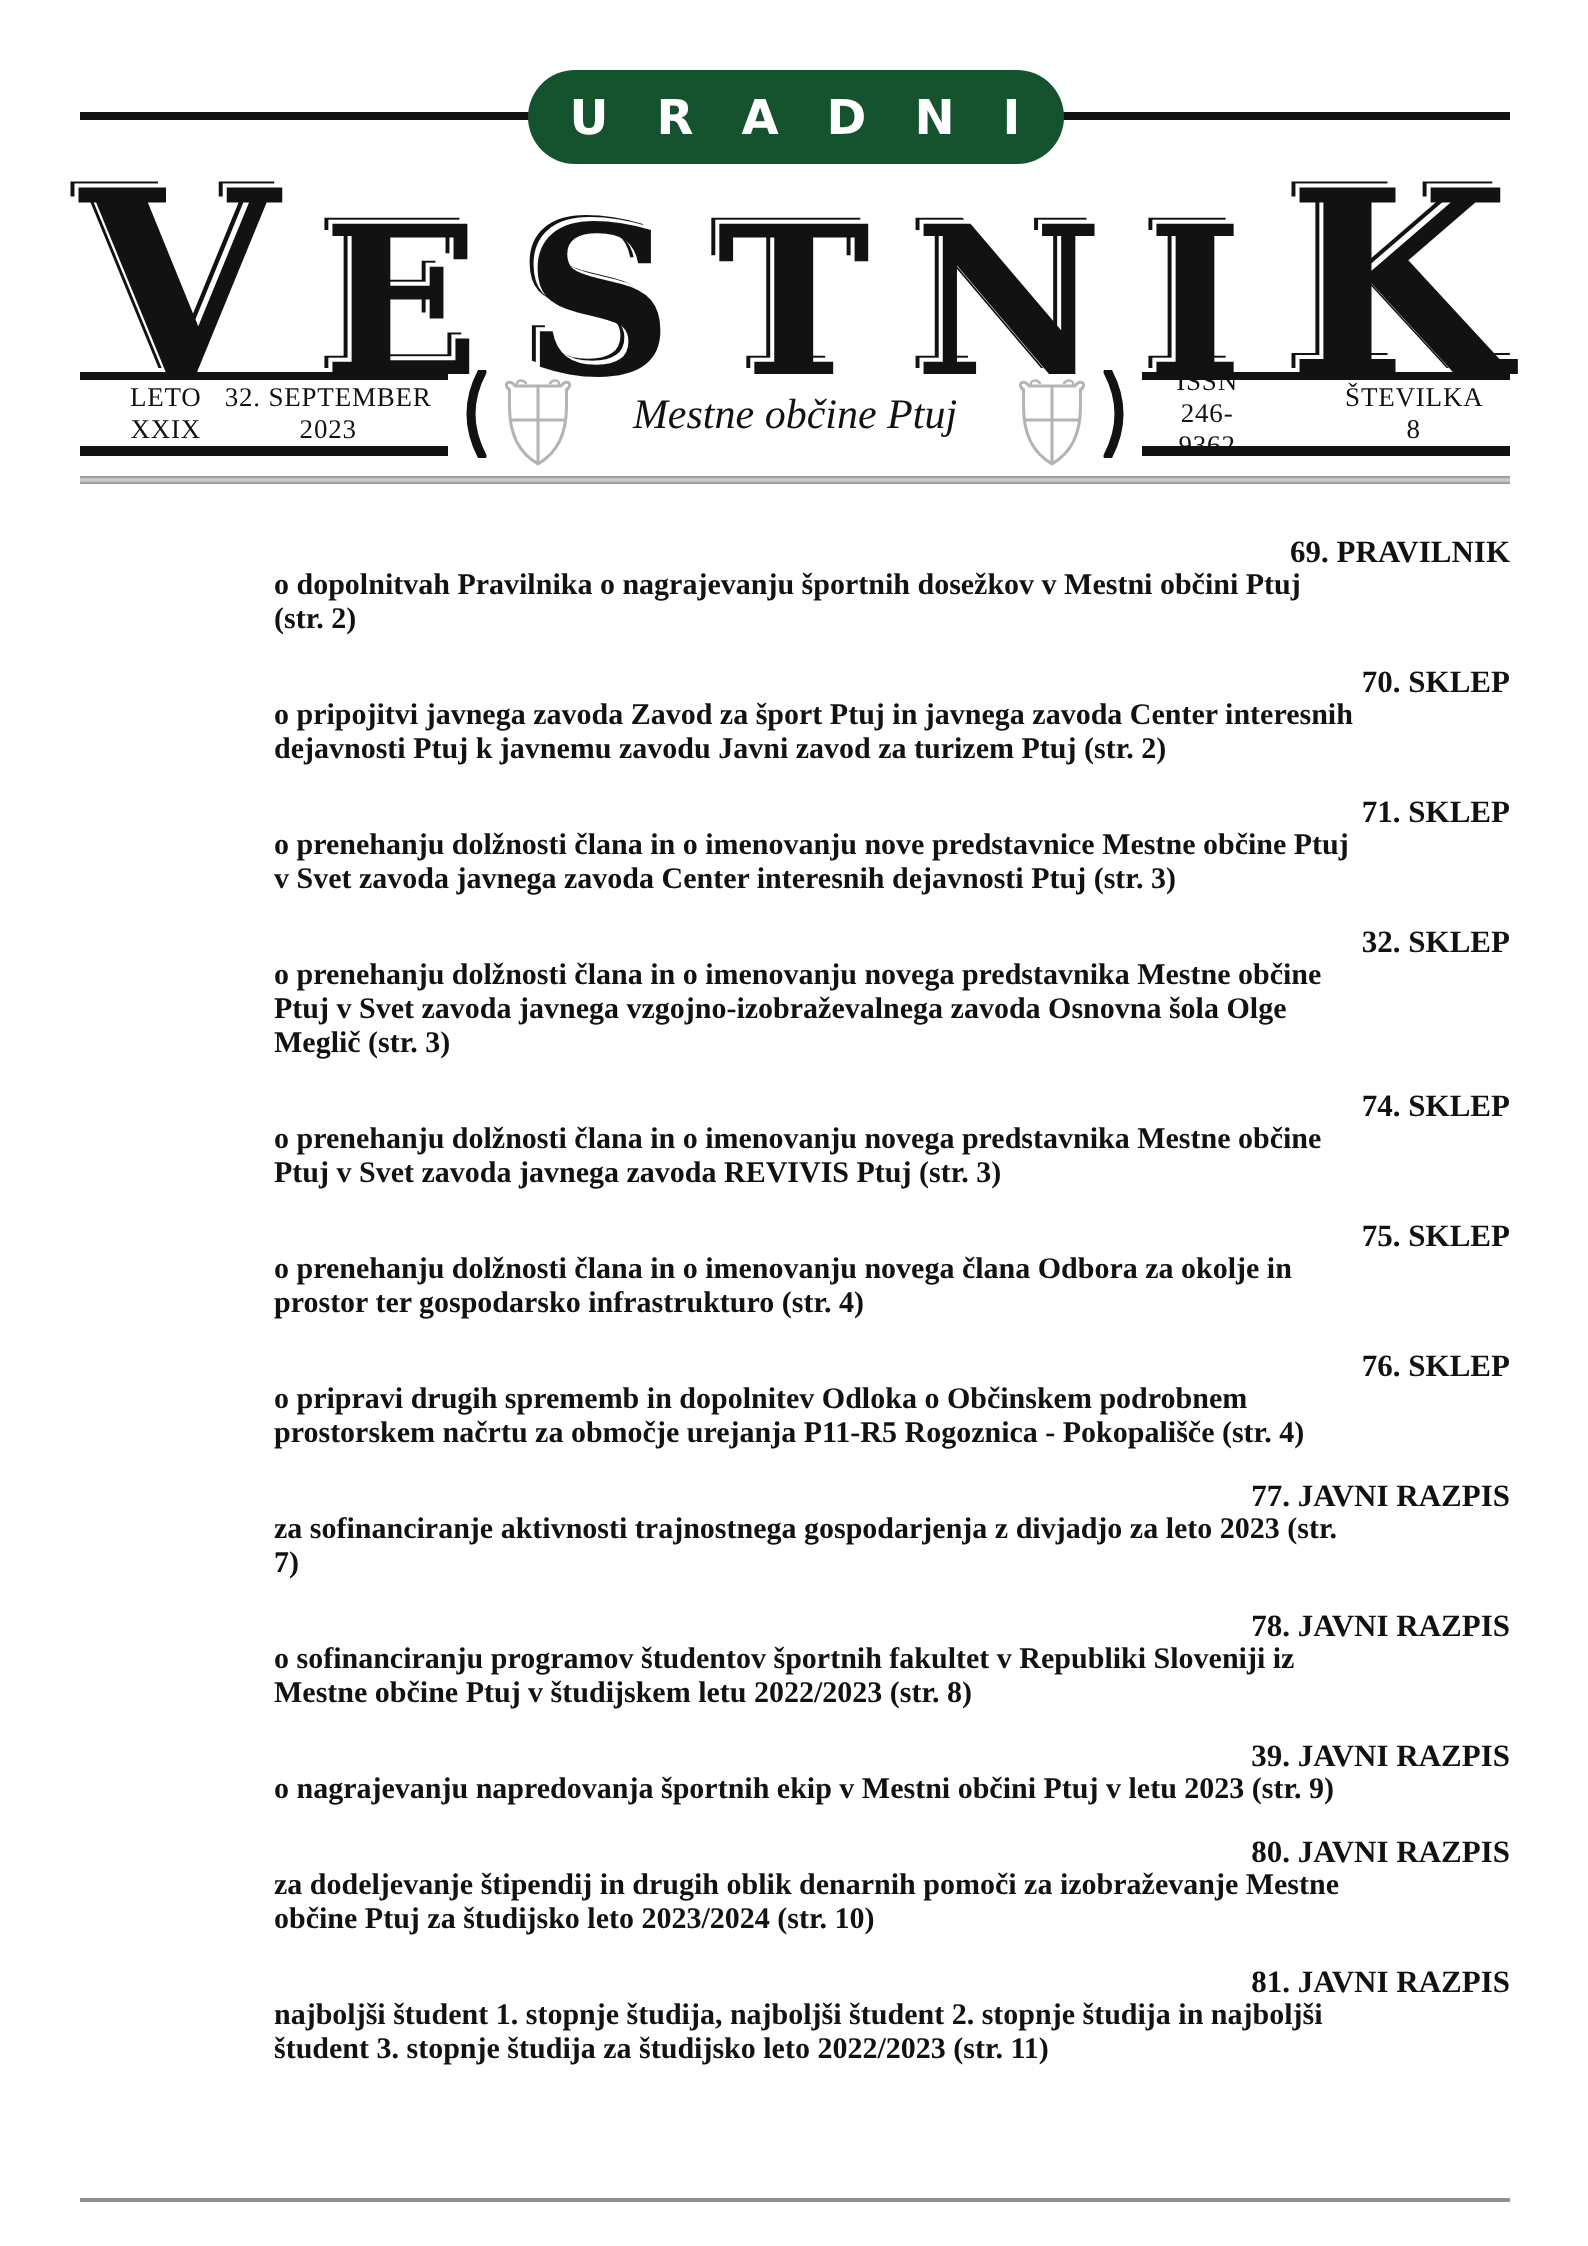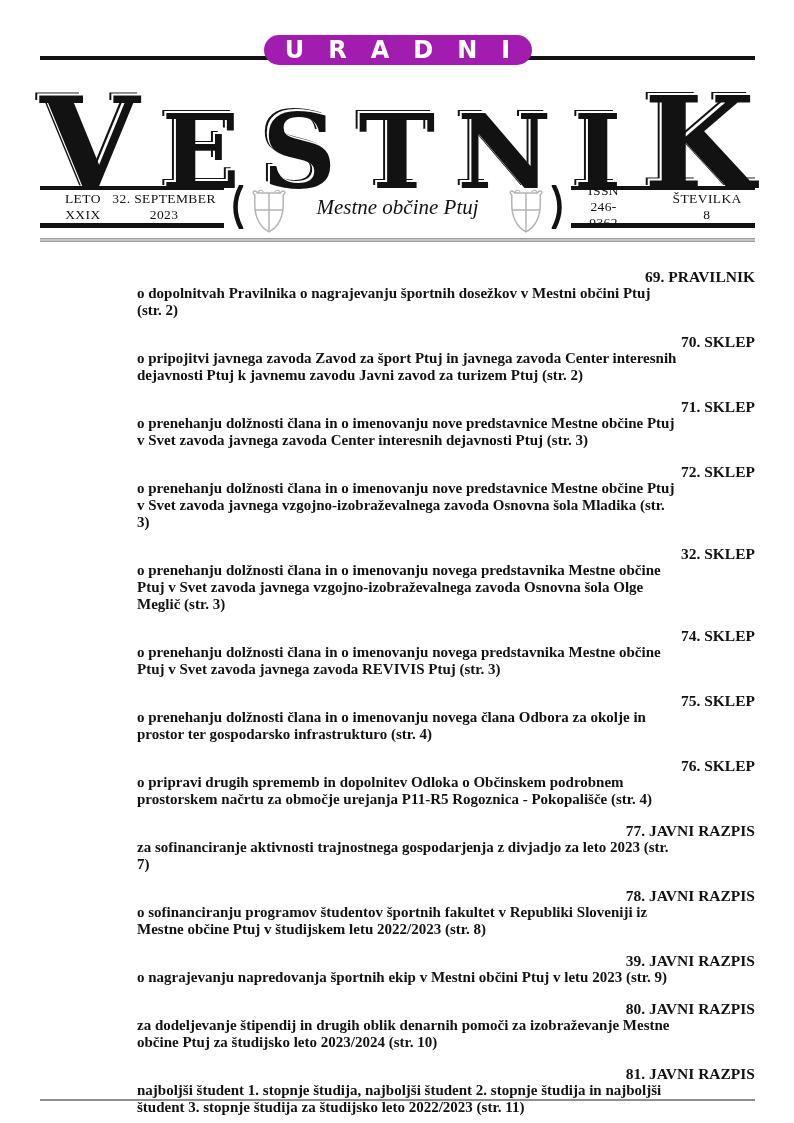--- a/index.html
+++ b/index.html
@@ -18,22 +18,22 @@
   }
 
   
   .kicker-row { position: relative; height: 48px; margin-top: 35px; }
   .masthead-rule {
     position: absolute; left: 0; right: 0; top: 21px; height: 4px;
     background: #121212;
   }
   .kicker-pill {
     position: absolute; left: 50%; top: 0; transform: translateX(-50%);
-    width: 268px; height: 30px;
-    background: #a21caf; border-radius: 26px;
+    width: 268px; height: 47px;
+    background: #14532d; border-radius: 26px;
     display: flex; align-items: center; justify-content: center;
   }
   .kicker-pill span {
     color: #ffffff;
     font-family: "DejaVu Sans", sans-serif;
     font-weight: bold; font-size: 24px;
     letter-spacing: 24px; margin-right: -24px;
     white-space: nowrap;
   }
   .masthead-title {
@@ -154,24 +154,20 @@
     </li>
         <li class="toc-item">
       <div class="toc-line1"><span class="toc-num">70.</span> <span>SKLEP</span></div>
       <div class="toc-desc">o pripojitvi javnega zavoda Zavod za šport Ptuj in javnega zavoda Center interesnih dejavnosti Ptuj k javnemu zavodu Javni zavod za turizem Ptuj (str. 2)</div>
     </li>
         <li class="toc-item">
       <div class="toc-line1"><span class="toc-num">71.</span> <span>SKLEP</span></div>
       <div class="toc-desc">o prenehanju dolžnosti člana in o imenovanju nove predstavnice Mestne občine Ptuj v Svet zavoda javnega zavoda Center interesnih dejavnosti Ptuj (str. 3)</div>
     </li>
         <li class="toc-item">
-      <div class="toc-line1"><span class="toc-num">72.</span> <span>SKLEP</span></div>
-      <div class="toc-desc">o prenehanju dolžnosti člana in o imenovanju nove predstavnice Mestne občine Ptuj v Svet zavoda javnega vzgojno-izobraževalnega zavoda Osnovna šola Mladika (str. 3)</div>
-    </li>
-        <li class="toc-item">
       <div class="toc-line1"><span class="toc-num">32.</span> <span>SKLEP</span></div>
       <div class="toc-desc">o prenehanju dolžnosti člana in o imenovanju novega predstavnika Mestne občine Ptuj v Svet zavoda javnega vzgojno-izobraževalnega zavoda Osnovna šola Olge Meglič (str. 3)</div>
     </li>
         <li class="toc-item">
       <div class="toc-line1"><span class="toc-num">74.</span> <span>SKLEP</span></div>
       <div class="toc-desc">o prenehanju dolžnosti člana in o imenovanju novega predstavnika Mestne občine Ptuj v Svet zavoda javnega zavoda REVIVIS Ptuj (str. 3)</div>
     </li>
         <li class="toc-item">
       <div class="toc-line1"><span class="toc-num">75.</span> <span>SKLEP</span></div>
       <div class="toc-desc">o prenehanju dolžnosti člana in o imenovanju novega člana Odbora za okolje in prostor ter gospodarsko infrastrukturo (str. 4)</div>

